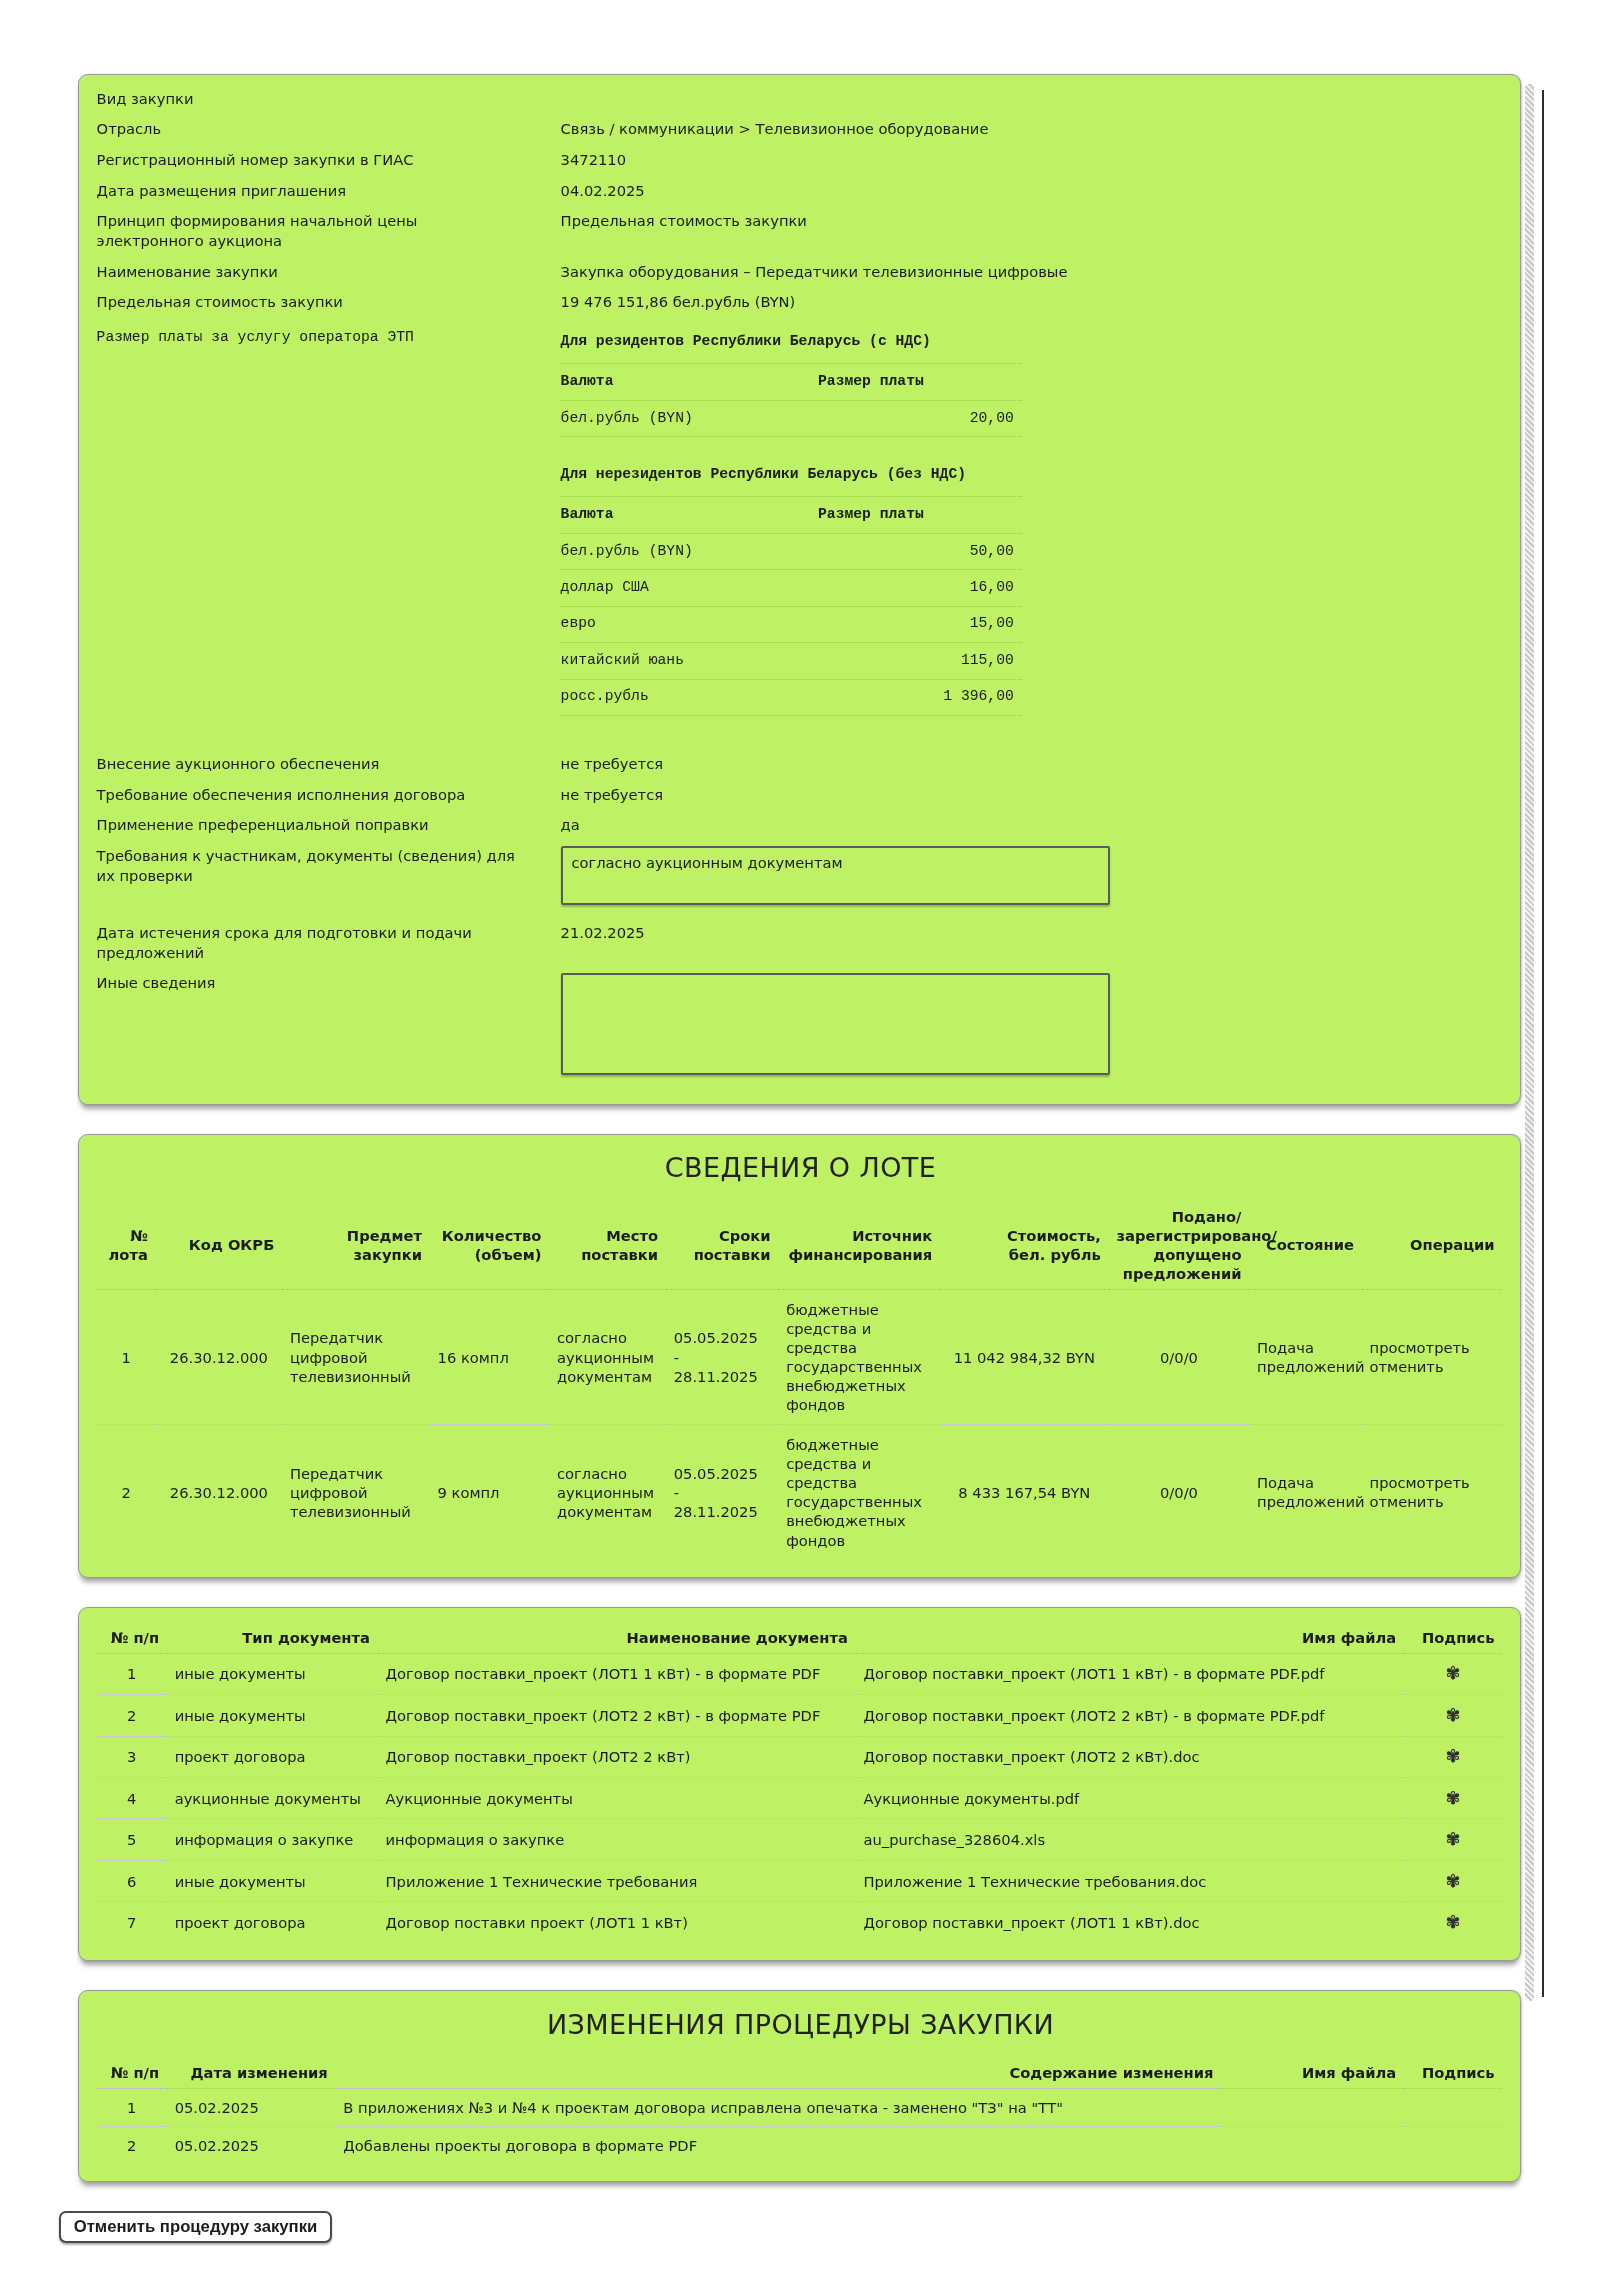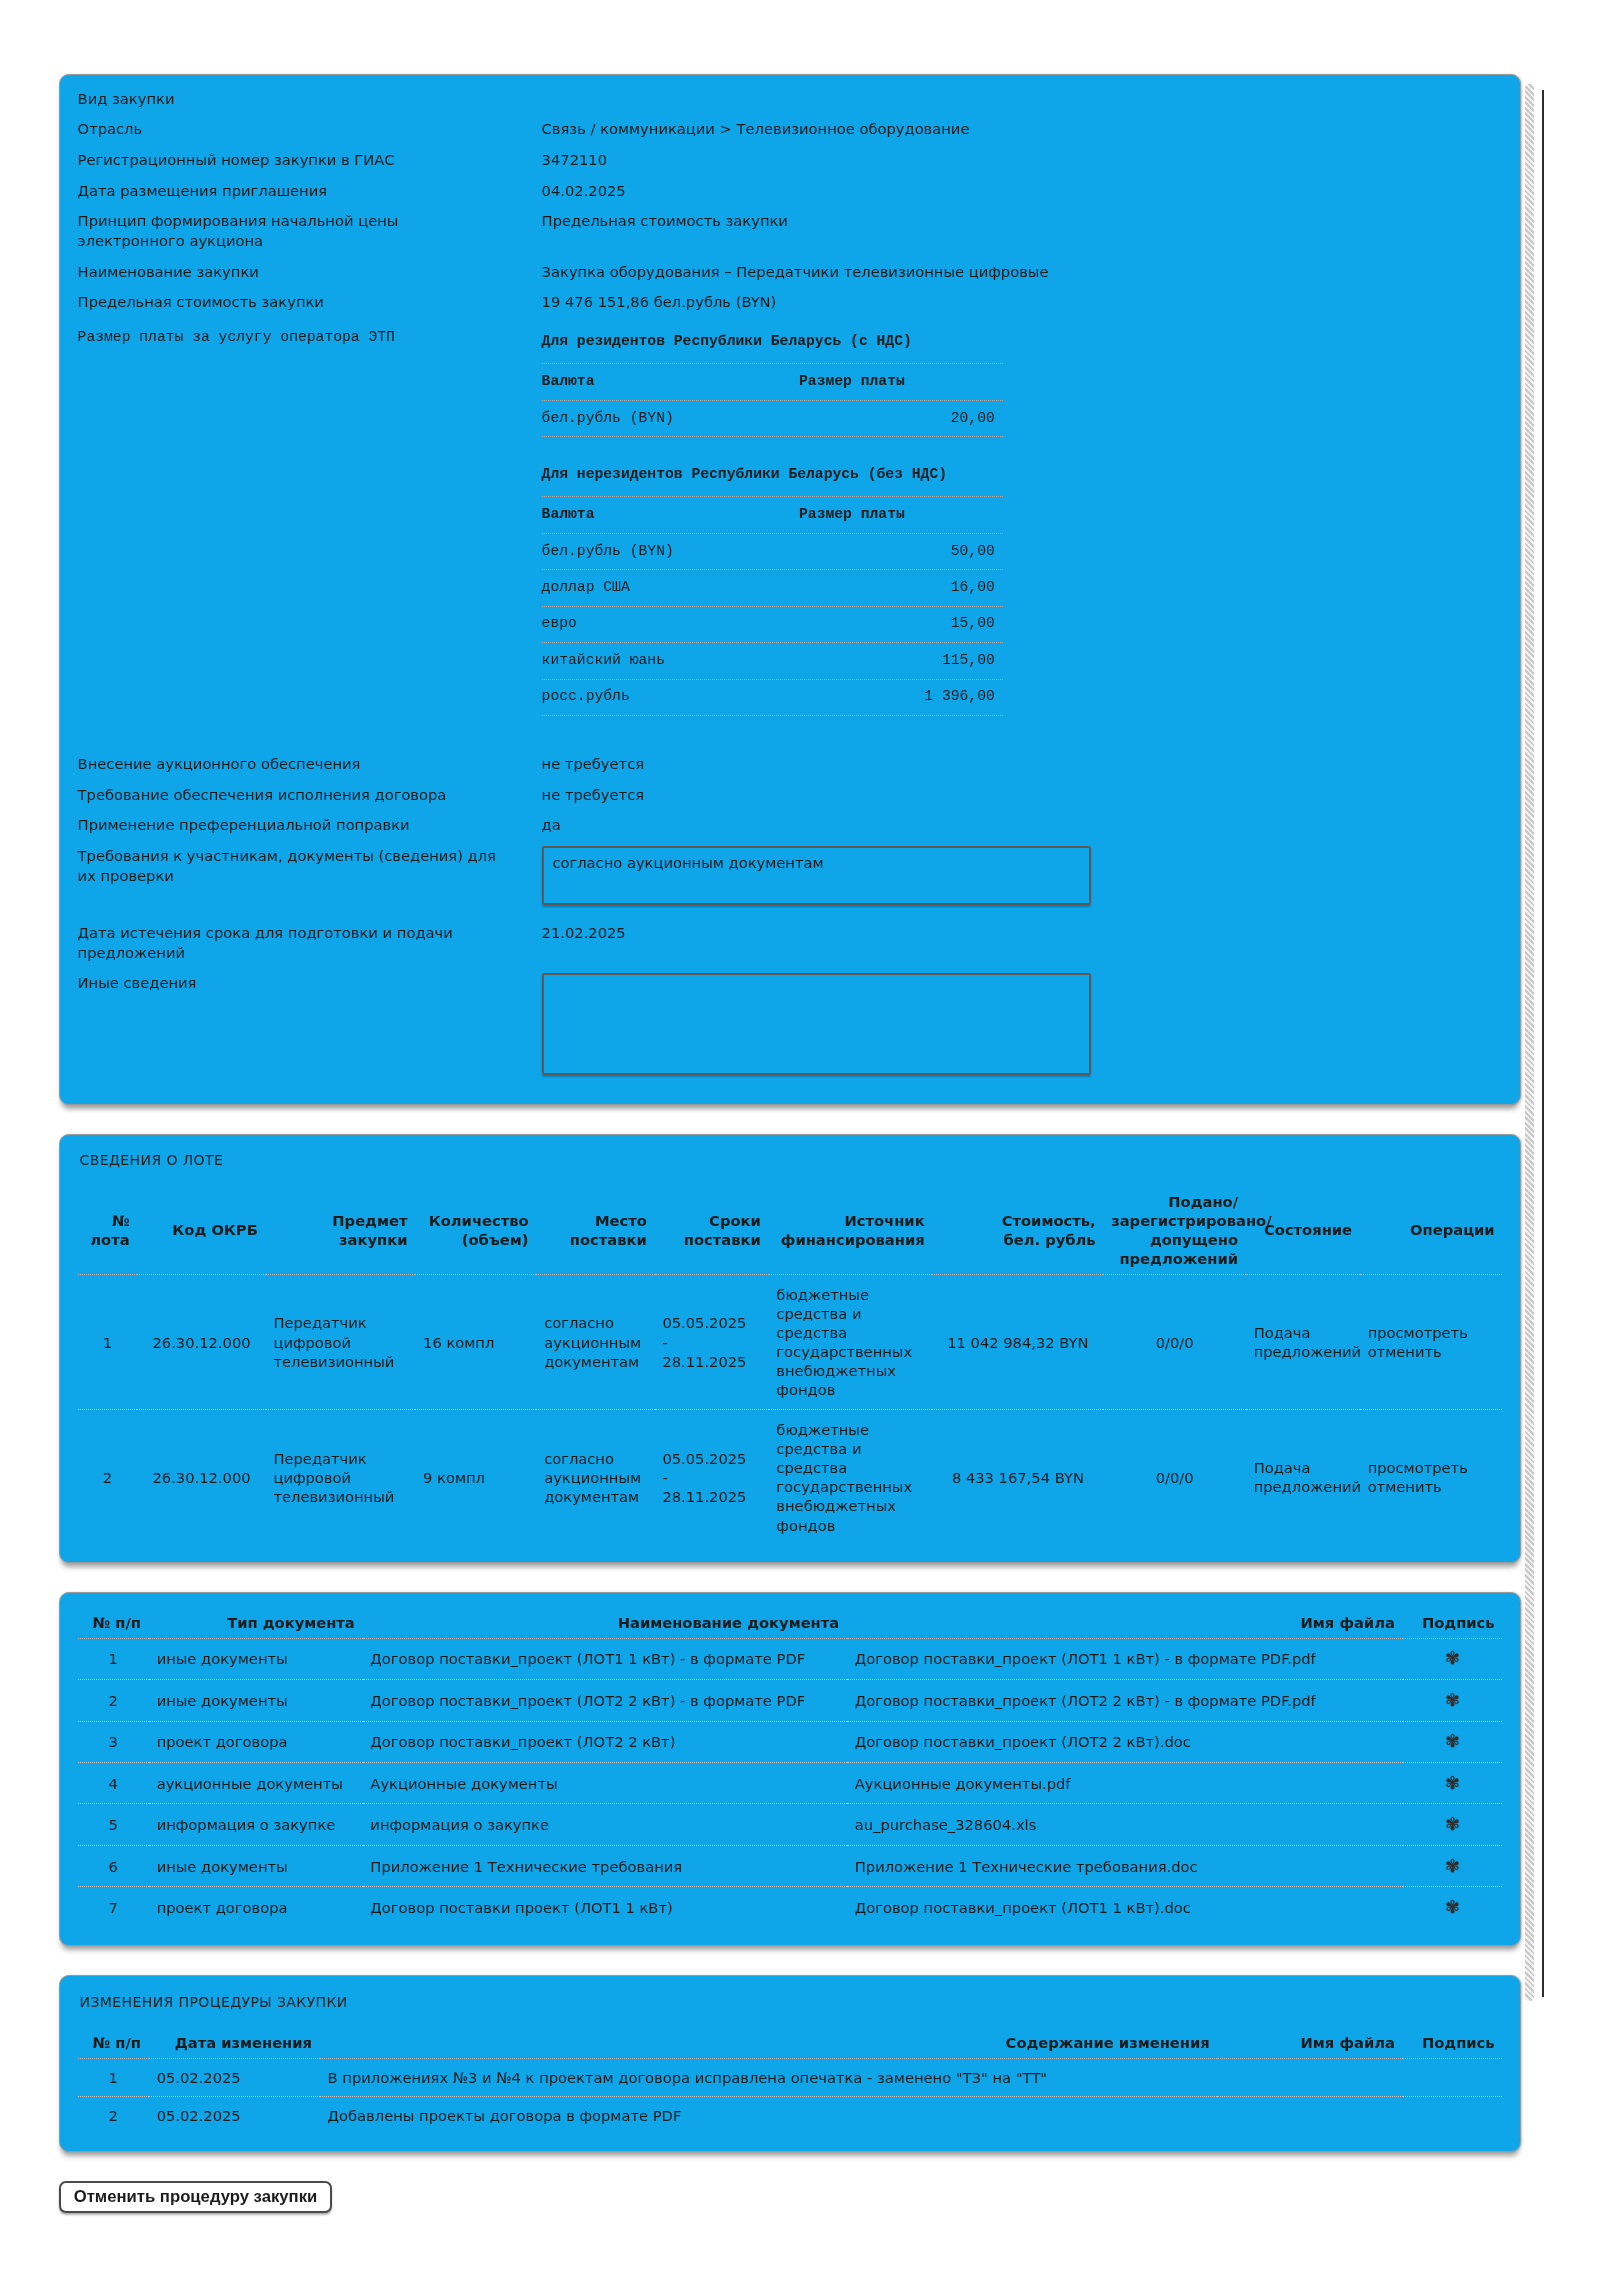--- a/index.html
+++ b/index.html
@@ -1,25 +1,25 @@
 <!DOCTYPE html>
 <html><head>
 <meta charset="utf-8">
 <style>
   * { margin:0; padding:0; box-sizing:border-box; }
   html,body { width:1620px; height:2292px; background:#ffffff; overflow:hidden; }
   body { font-family:"DejaVu Sans", sans-serif; font-size:14.7px; color:#1c1c1c; position:relative; }
 
   .page { position:absolute; left:59px; top:74px; width:1462px; }
 
-  .panel { background:#0ea5e9; border:1px solid #9a9a9a; border-radius:9.8px;
+  .panel { background:#bef264; border:1px solid #9a9a9a; border-radius:9.8px;
            box-shadow:0 5.9px 4.9px -2px rgba(90,90,90,.55), 1px 0 2px rgba(120,120,120,.3);
-           padding:13.7px 17.6px 17.6px 17.6px; margin-bottom:29px; }
-
-  .section-title { font-size:14px; letter-spacing:0.4px; color:#222; margin:3.9px 0 17.6px 2px; }
+           padding:13.7px 17.6px 17.6px 17.6px; margin-bottom:29px;margin-left:19px; }
+
+  .section-title { font-size:27px; letter-spacing:0.4px; color:#222; margin:3.9px 0 17.6px 2px;text-align:center; }
 
   
   .kv { display:flex; margin-bottom:10.8px; }
   .kv .k { width:421px; flex:none; margin-right:43px; line-height:1.35; }
   .kv .v { flex:1; line-height:1.35; }
 
   
   .fee-wrap { margin-top:3.9px; }
   .fee-table { width:461px; margin-bottom:27.4px; }
   .fee-title { font-weight:bold; margin-bottom:11.8px; }

